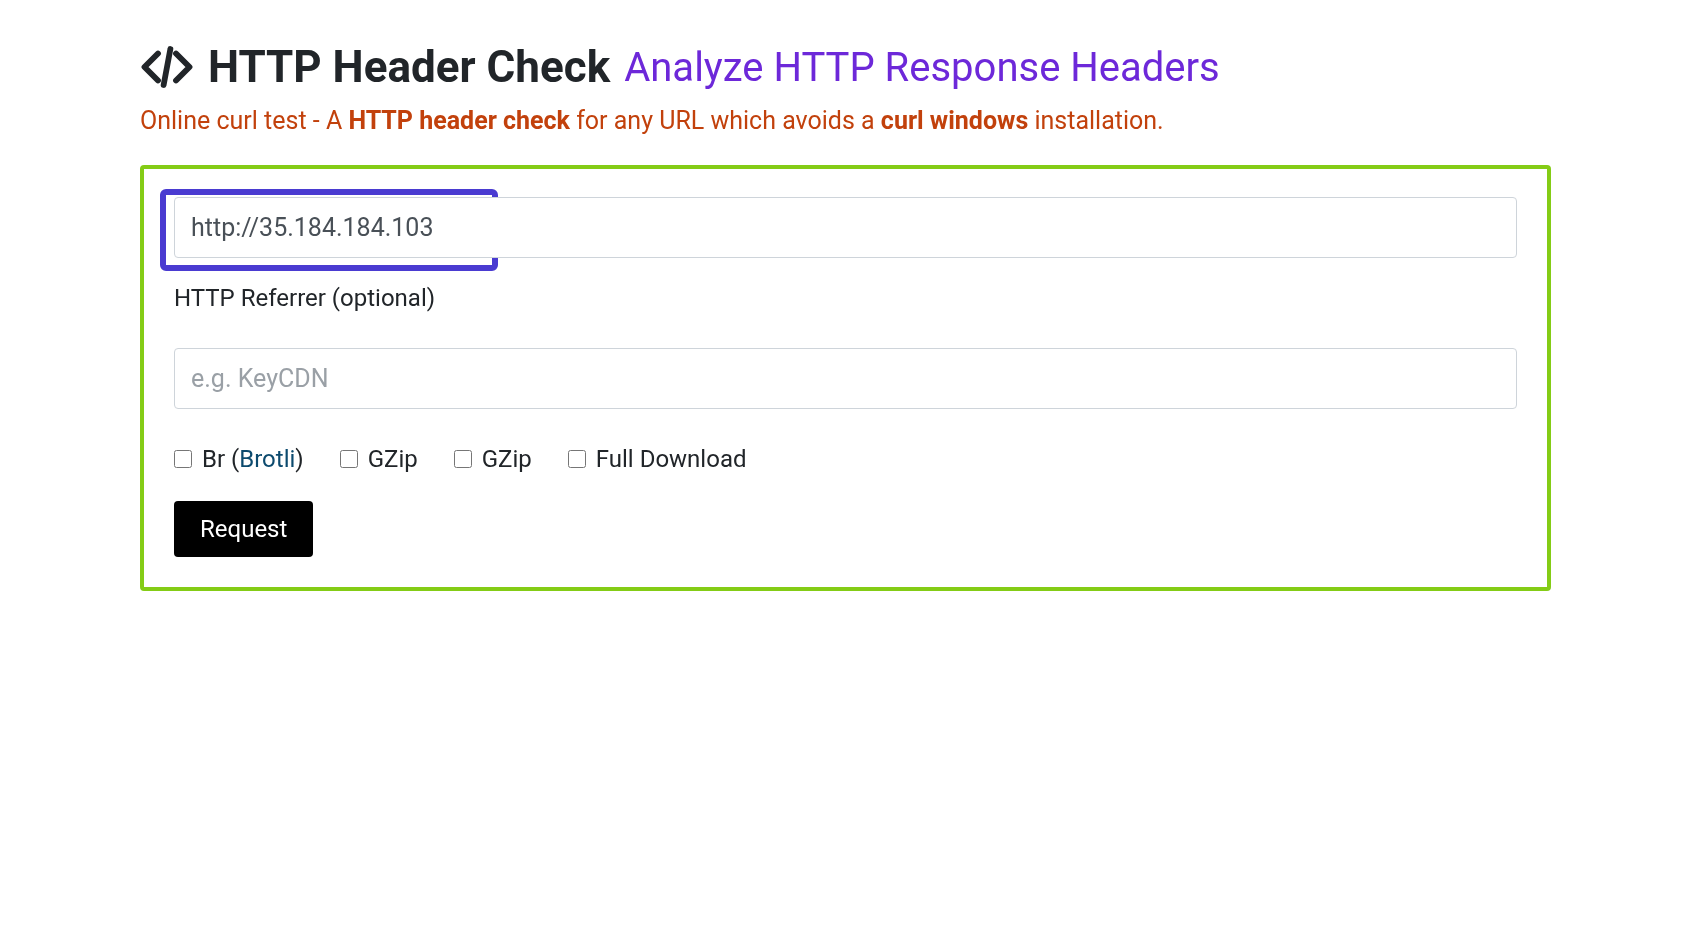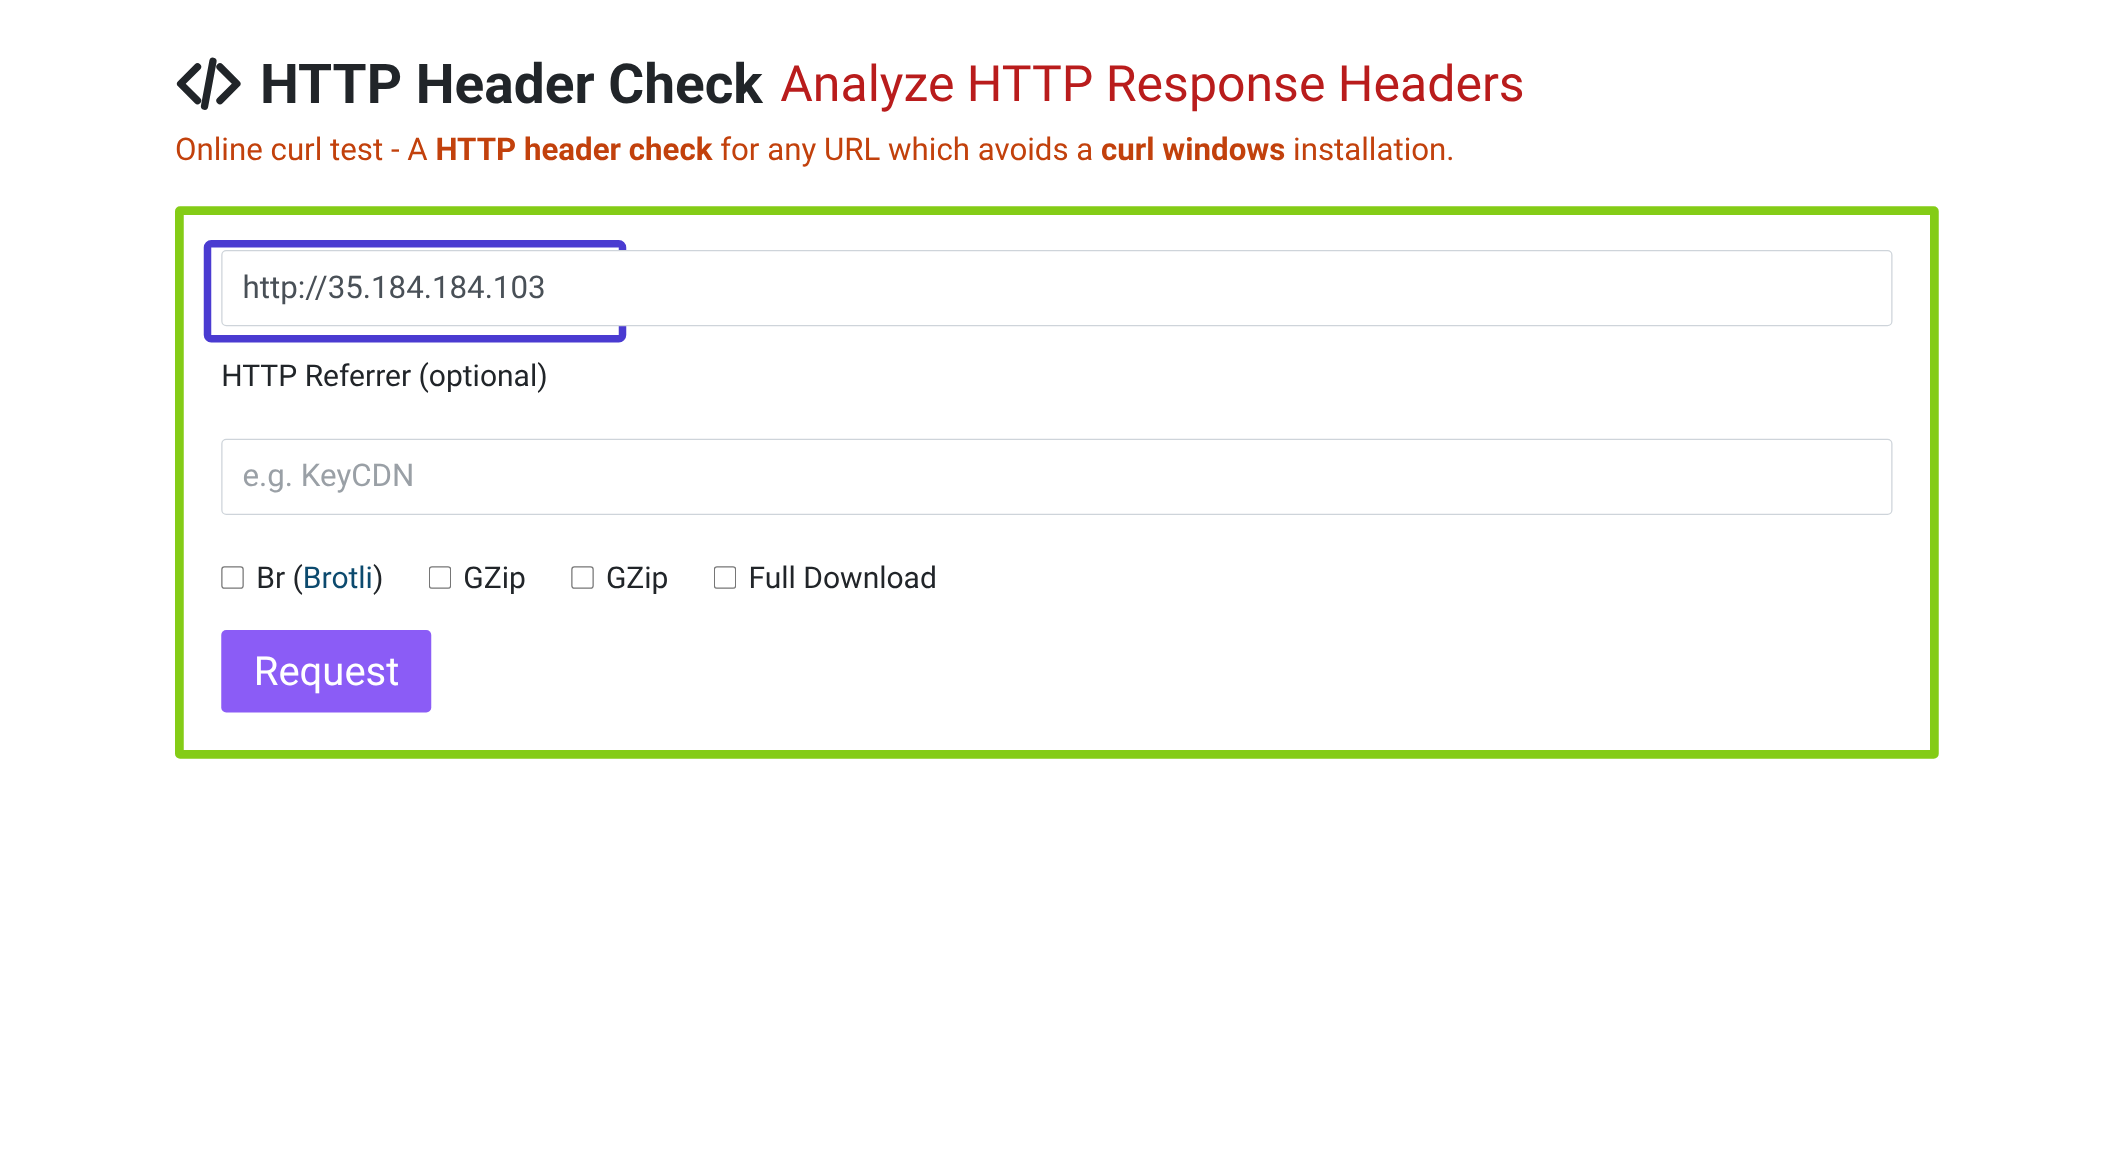--- a/index.html
+++ b/index.html
@@ -13,29 +13,29 @@
     h1 {
       font-size: 44px;
       font-weight: 700;
       margin-bottom: 12px;
       display: flex;
       align-items: center;
       flex-wrap: wrap;
       gap: 14px;
     }
     h1 .icon { display: inline-flex; align-items: center; }
-    h1 .subtitle { font-weight: 400; color: #b91c1c; font-size: 40px; }
+    h1 .subtitle { font-weight: 400; color: #6d28d9; font-size: 40px; }
     .description {
       font-size: 25px;
       color: #c2410c;
       margin-bottom: 30px;
     }
     .description strong { font-weight: 700; }
     .card {
-      border: 7px solid #84cc16;
+      border: 4px solid #84cc16;
       border-radius: 4px;
       padding: 30px 30px 30px 30px;
       background: #fff;
     }
     .field-group { margin-bottom: 36px; }
     .field-label {
       display: block;
       font-size: 24px;
       color: #212529;
       margin-bottom: 14px;
@@ -75,26 +75,26 @@
       margin-bottom: 28px;
       flex-wrap: wrap;
     }
     .option { display: inline-flex; align-items: center; gap: 10px; }
     .option input[type="checkbox"] {
       width: 18px; height: 18px;
       accent-color: #0d6efd;
     }
     .option a { color: #0c4a6e; text-decoration: none; }
     .btn-primary {
-      background: #8b5cf6;
+      background: #000000;
       color: #fff;
       border: none;
       border-radius: 4px;
       padding: 14px 26px;
-      font-size: 32px;
+      font-size: 24px;
       cursor: pointer;
       font-family: inherit;
     }
   </style>
 </head>
 <body>
 
 <h1>
   <span class="icon">
     <svg width="54" height="54" viewBox="0 0 24 24" fill="none" stroke="#212529" stroke-width="2.6" stroke-linecap="round" stroke-linejoin="round">

